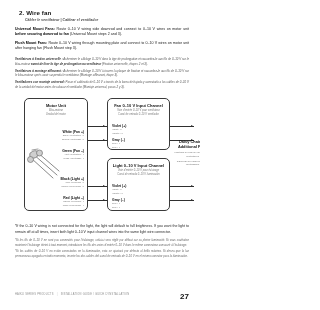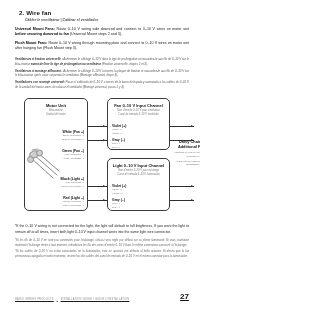--- a/index.html
+++ b/index.html
@@ -102,21 +102,21 @@
     font-size:3.5px;line-height:1.62;color:#222;margin:4px 0 2.5px 0;text-align:justify;
   }
   .note-fr{
     font-size:2.85px;line-height:1.58;color:#666;font-style:italic;
     margin:0 0 2px 0;text-align:justify;
   }
 
   
   .footer{
     position:absolute;left:15px;right:11px;bottom:9px;
-    display:flex;align-items:flex-end;justify-content:space-between;text-decoration:underline;
+    display:flex;justify-content:space-between;
   }
   .f-left{font-size:2.6px;color:#8d8d8d;letter-spacing:.25px;text-transform:uppercase;}
   .f-sep{margin:0 3px;color:#bbb;}
   .f-page{font-size:8px;font-weight:bold;color:#111;line-height:1;}
 </style>
 </head>
 <body>
 
 <div class="page">
 

